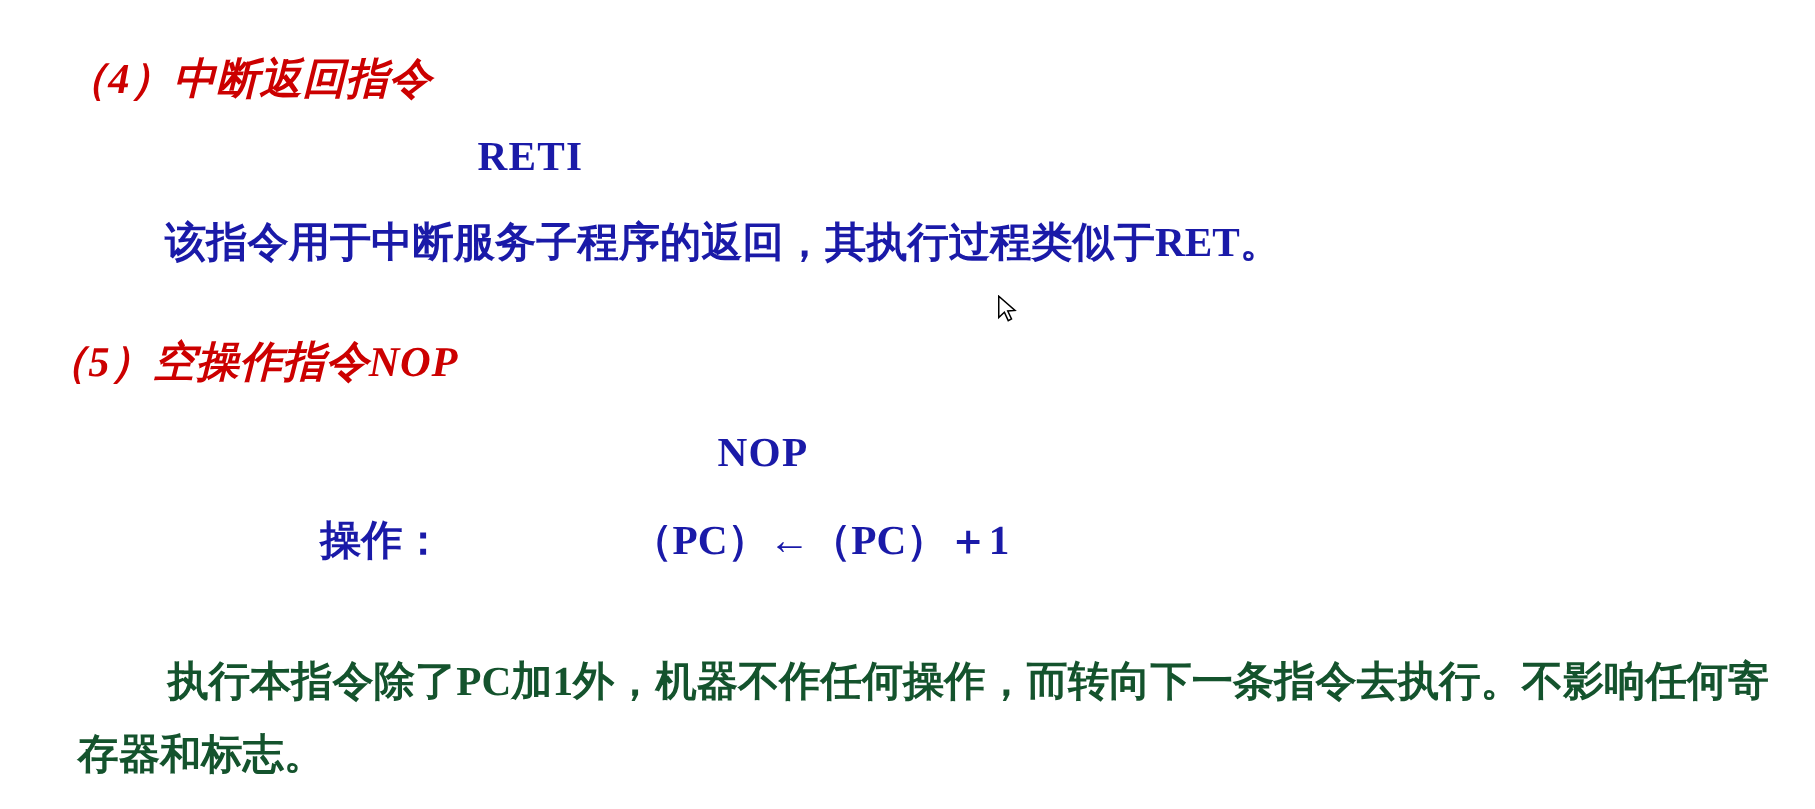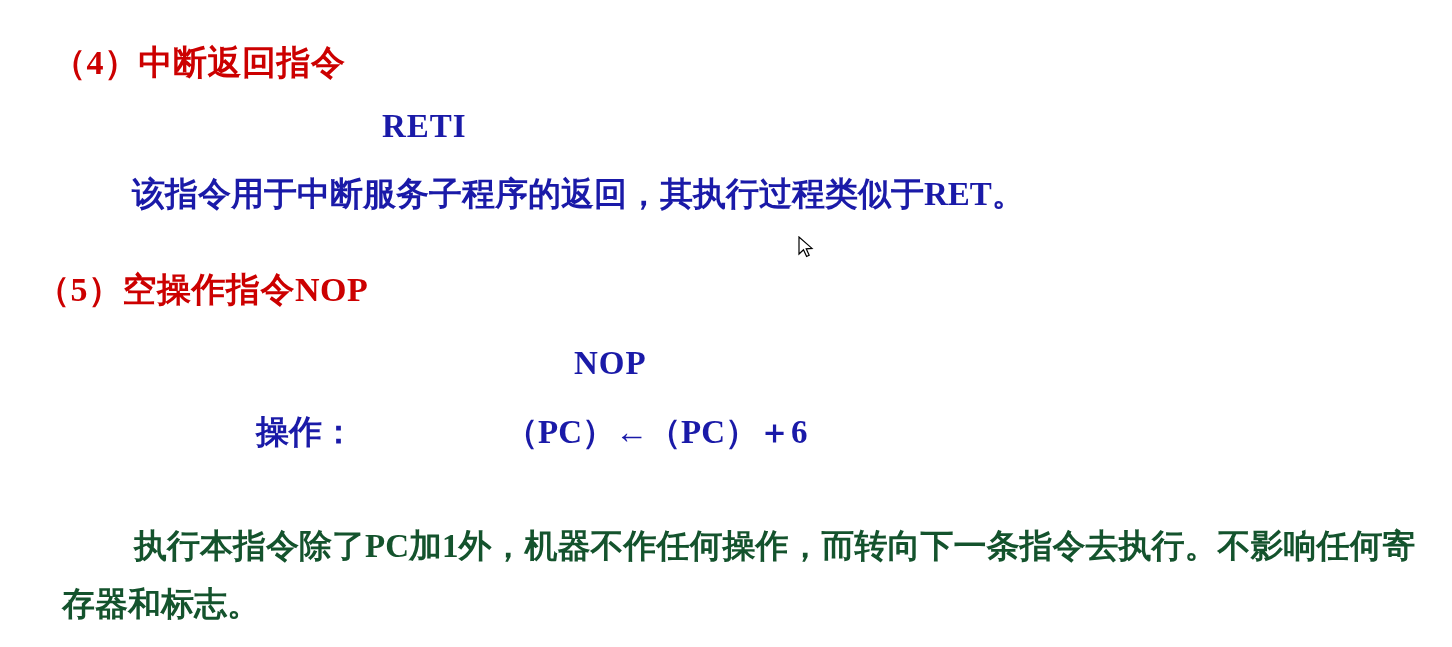--- a/index.html
+++ b/index.html
@@ -25,20 +25,21 @@
   .line {
     position: absolute;
     white-space: nowrap;
     font-weight: bold;
   }
 
   .heading-red {
     color: #cc0000;
     font-size: 34px;
     letter-spacing: 0.5px;
+    font-style: italic;
   }
 
   .mono-blue {
     color: #1a1aa8;
     font-size: 33px;
     letter-spacing: 1px;
   }
 
   .body-blue {
     color: #1a1aa8;
@@ -82,21 +83,21 @@
   <div class="line mono-blue" id="op-reti">RETI</div>
 
   <div class="line body-blue" id="desc-reti">该指令用于中断服务子程序的返回，其执行过程类似于RET。</div>
 
   <div class="line heading-red" id="h-nop">（5）空操作指令NOP</div>
 
   <div class="line mono-blue" id="op-nop">NOP</div>
 
   <div class="line body-blue" id="nop-oper-label">操作：</div>
 
-  <div class="line body-blue" id="nop-oper-expr">（PC）←（PC）＋6</div>
+  <div class="line body-blue" id="nop-oper-expr">（PC）←（PC）＋1</div>
 
   <div class="body-blue-wrap" id="nop-desc">执行本指令除了PC加1外，机器不作任何操作，而转向下一条指令去执行。不影响任何寄存器和标志。</div>
 
   <svg class="cursor" viewBox="0 0 16 24">
     <polygon points="1,1 1,18 5.5,13.8 8.6,20.5 11.2,19.2 8.2,12.8 14,12.4" fill="#ffffff" stroke="#000000" stroke-width="1.2"></polygon>
   </svg>
 
 </div>
 
 </body></html>

